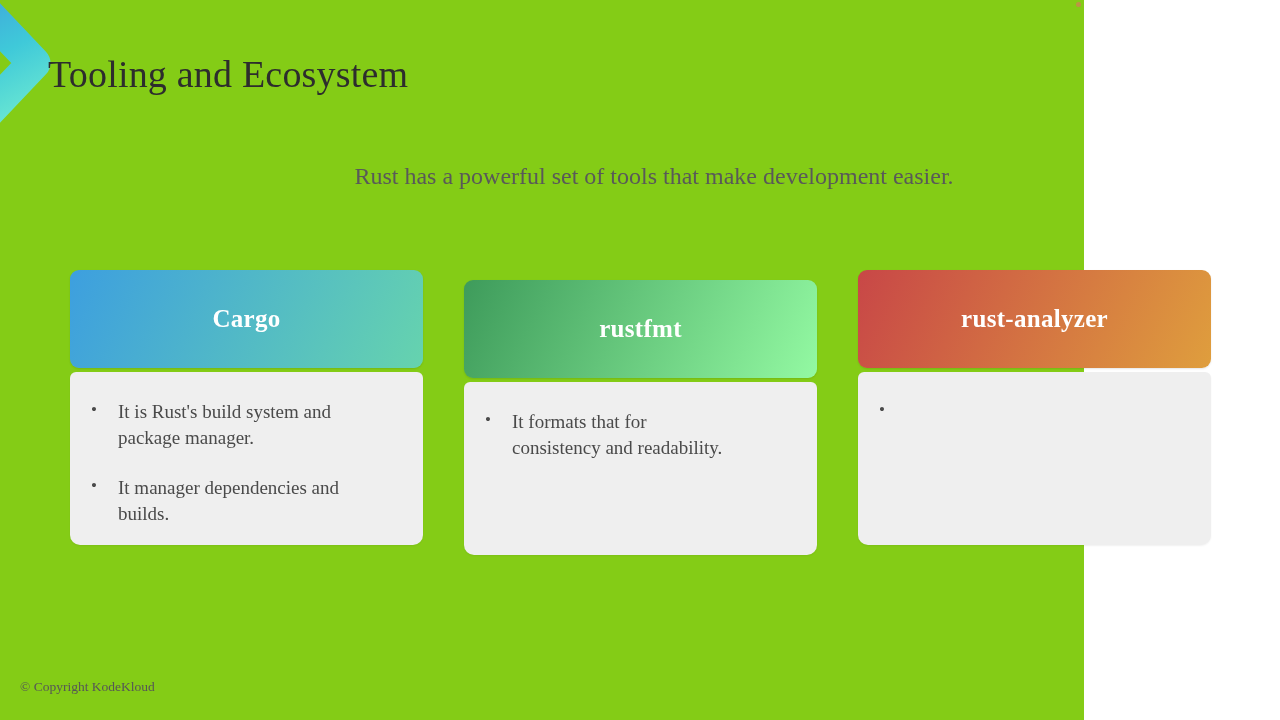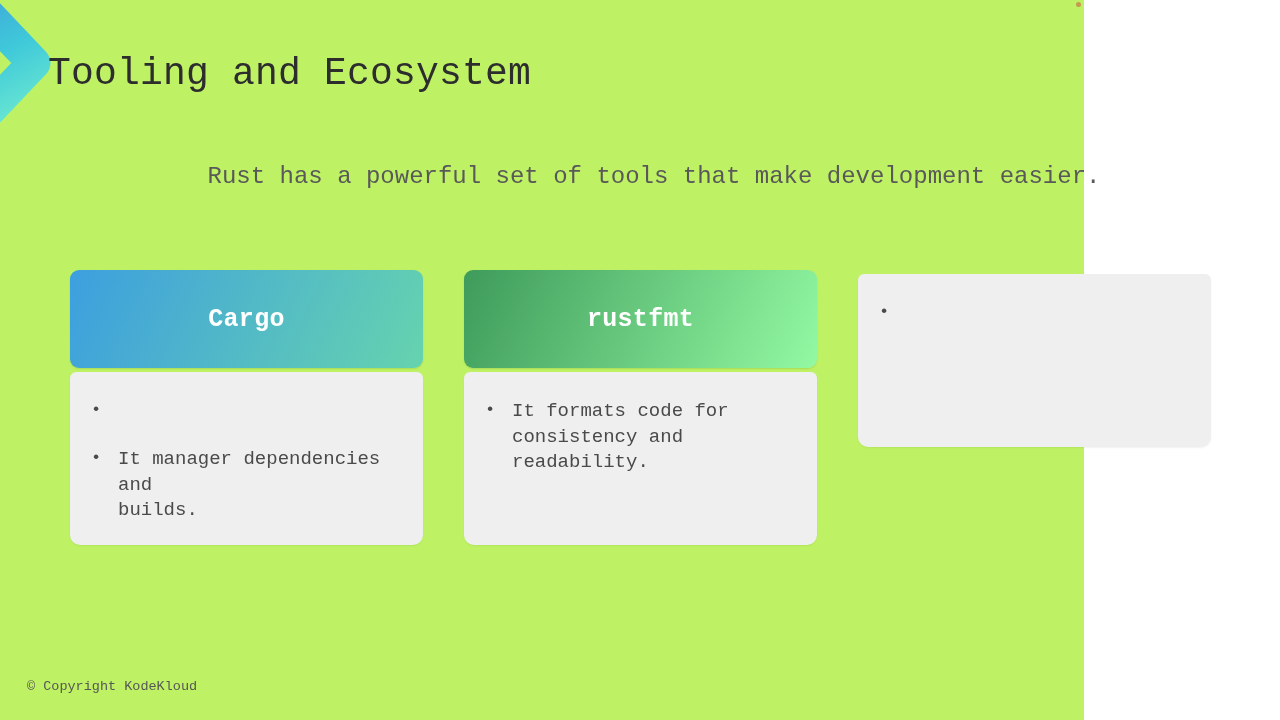--- a/index.html
+++ b/index.html
@@ -1,19 +1,19 @@
 <!DOCTYPE html>
 <html><head>
 <meta charset="utf-8">
 <style>
   * { margin:0; padding:0; box-sizing:border-box; }
   html,body { width:1280px; height:720px; overflow:hidden; background:#ffffff; }
   .slide {
-    position:relative; width:1084px; height:720px; background:#bef264;
-    font-family:Liberation Mono, monospace;
+    position:relative; width:1084px; height:720px; background:#84cc16;
+    font-family:Liberation Serif, serif;
   }
   .logo {
     position:absolute; top:0; left:0; width:54px; height:126px;
   }
   .title {
     position:absolute; left:48px; top:52px;
     font-size:38px; font-weight:500; color:#2d2d2d; letter-spacing:0.2px;
   }
   .subtitle {
     position:absolute; top:163px; left:0; width:1280px; text-align:center;
@@ -36,21 +36,21 @@
     padding:27px 20px 0 18px;
     box-shadow:0 1px 2px rgba(0,0,0,0.06);
   }
   .bullet {
     display:flex; margin-bottom:25px;
     color:#4a4a4a; font-size:19px; line-height:1.35;
   }
   .bullet .marker { flex:none; width:30px; padding-left:3px; font-size:17px; color:#4a4a4a; }
   .bullet .text { white-space:pre-line; }
   .footer {
-    position:absolute; left:27px; top:679px;
+    position:absolute; left:20px; top:679px;
     font-size:13.5px; color:#565656;
   }
   .corner-dot {
     position:absolute; top:2px; right:3px;
     width:5px; height:5px; border-radius:50%; opacity:0.85;
   }
 </style>
 </head>
 <body>
 
@@ -73,43 +73,48 @@
 
   <div class="cards">
 
     <div class="card">
       <div class="card-header" style="background: linear-gradient(115deg, rgb(61, 159, 223), rgb(102, 211, 174));">
         <span>Cargo</span>
       </div>
       <div class="card-body" style="background: rgb(239, 239, 239);">
         <div class="bullet">
           <span class="marker">•</span>
+          <span class="text">It is Rust's build system and
+package manager.</span>
         </div>
         <div class="bullet">
           <span class="marker">•</span>
           <span class="text">It manager dependencies and
 builds.</span>
         </div>
       </div>
     </div>
 
     <div class="card">
-      <div class="card-header" style="background: linear-gradient(115deg, rgb(62, 155, 91), rgb(147, 249, 162));">
+      <div class="card-header" style="background: linear-gradient(115deg, rgb(62, 155, 91), rgb(147, 249, 162)); margin-top: 10px;">
         <span>rustfmt</span>
       </div>
       <div class="card-body" style="background: rgb(239, 239, 239);">
         <div class="bullet">
           <span class="marker">•</span>
-          <span class="text">It formats code for
+          <span class="text">It formats that for
 consistency and readability.</span>
         </div>
       </div>
     </div>
 
     <div class="card">
+      <div class="card-header" style="background: linear-gradient(115deg, rgb(200, 71, 71), rgb(223, 158, 61));">
+        <span>rust-analyzer</span>
+      </div>
       <div class="card-body" style="background: rgb(239, 239, 239);">
         <div class="bullet">
           <span class="marker">•</span>
         </div>
       </div>
     </div>
 
   </div>
 
   <div class="footer">© Copyright KodeKloud</div>

